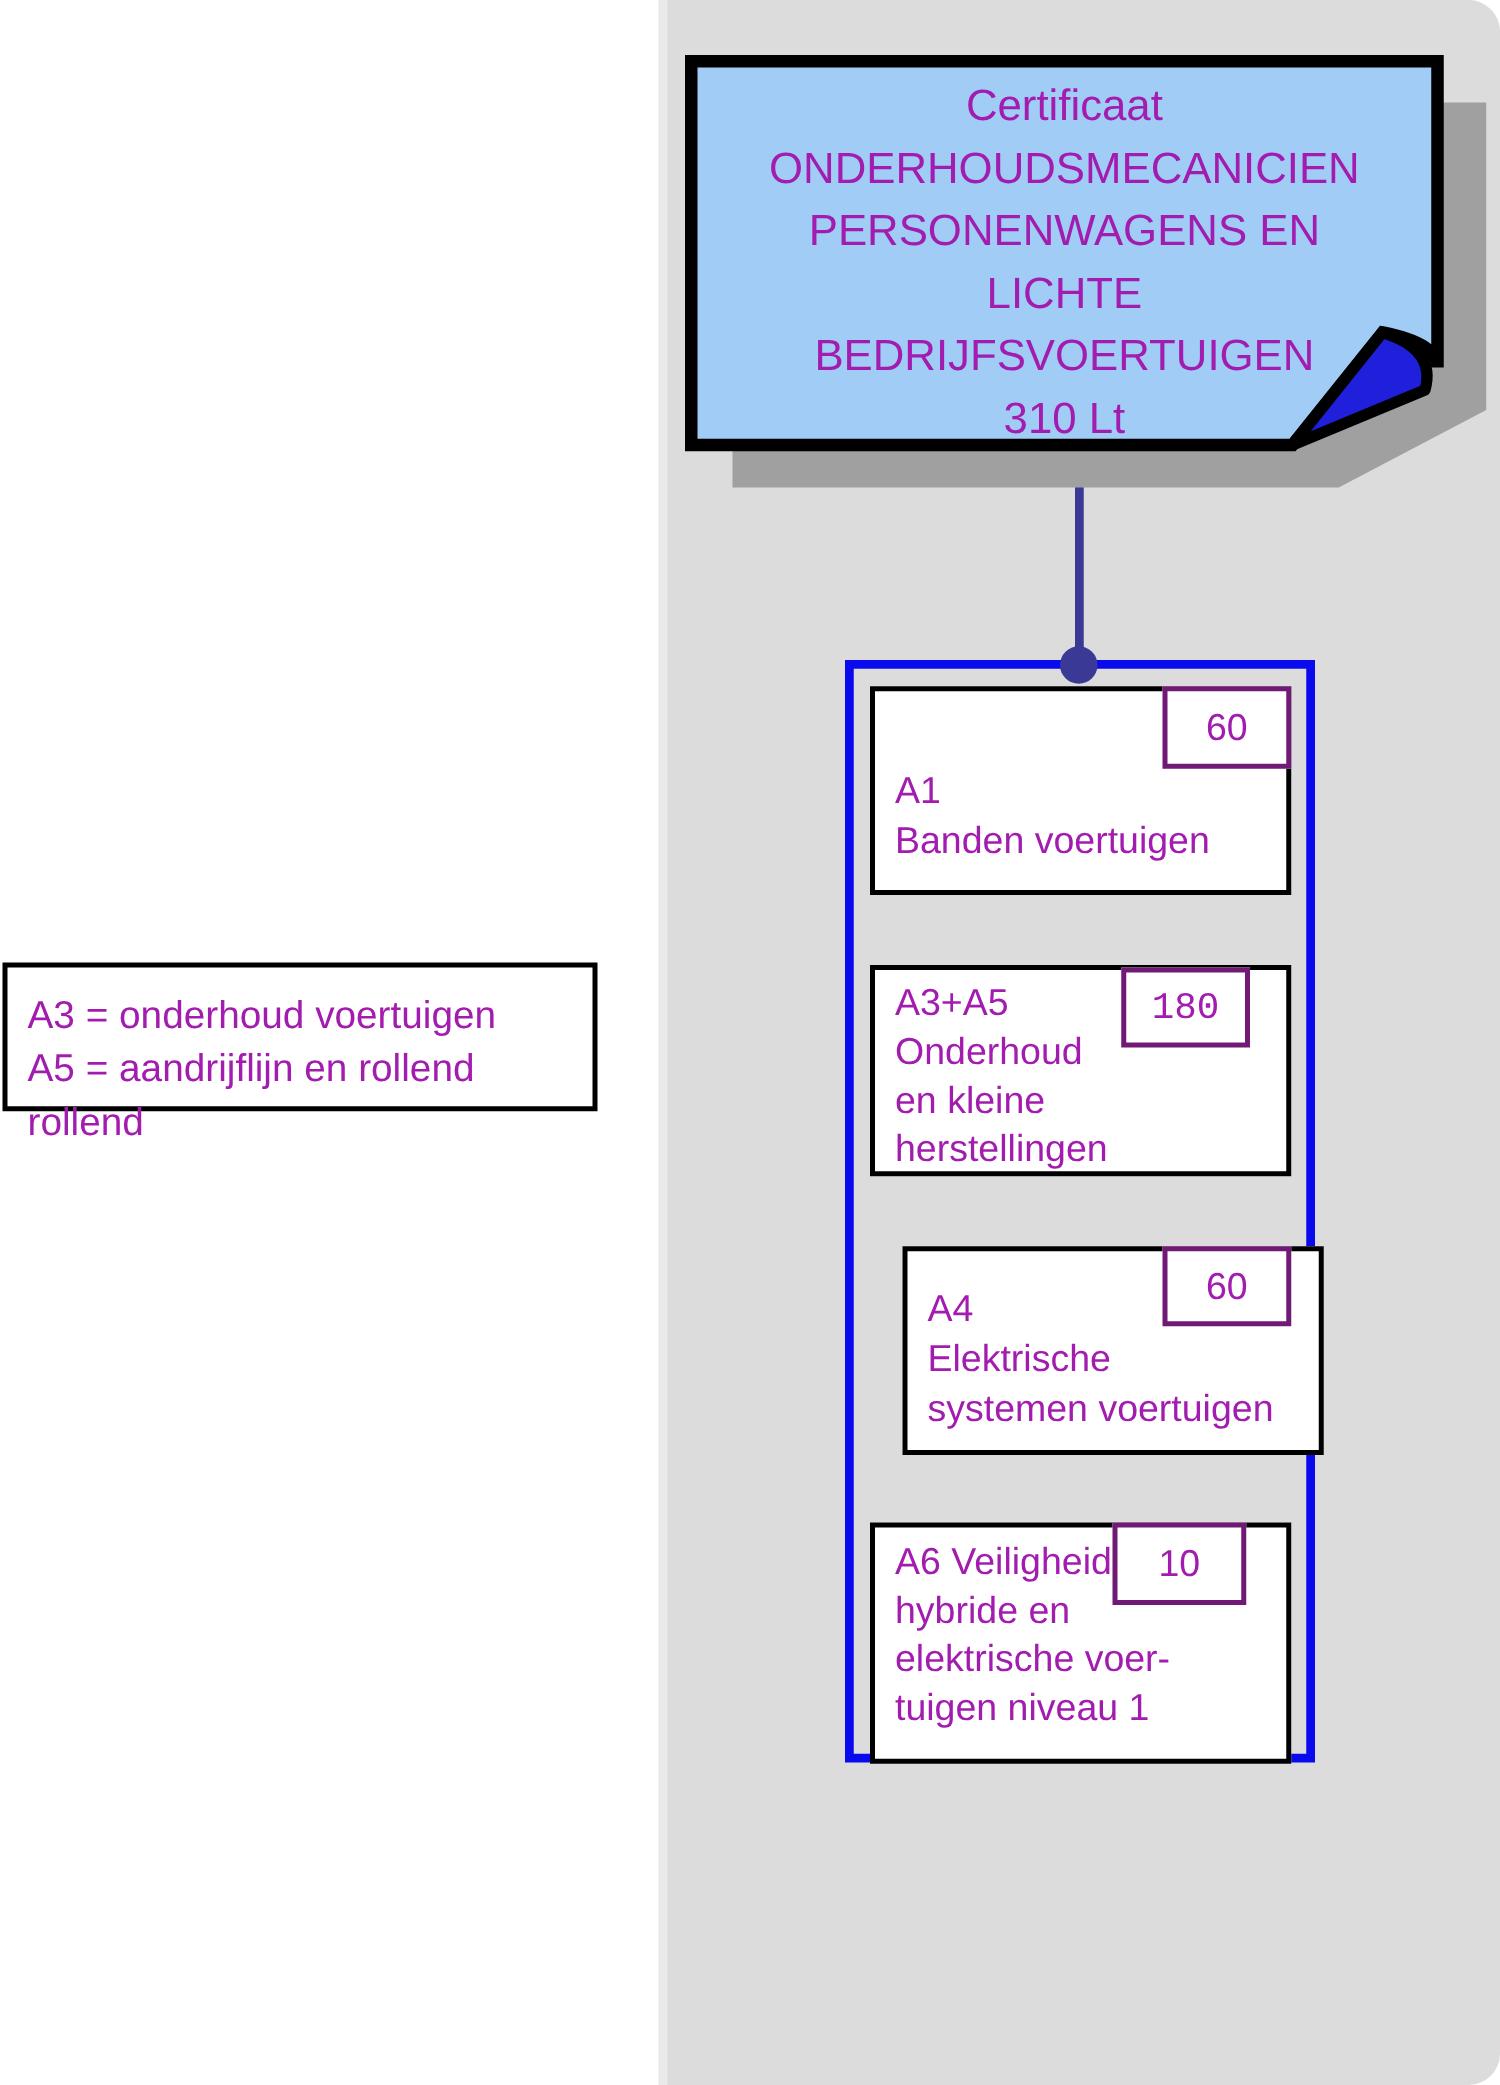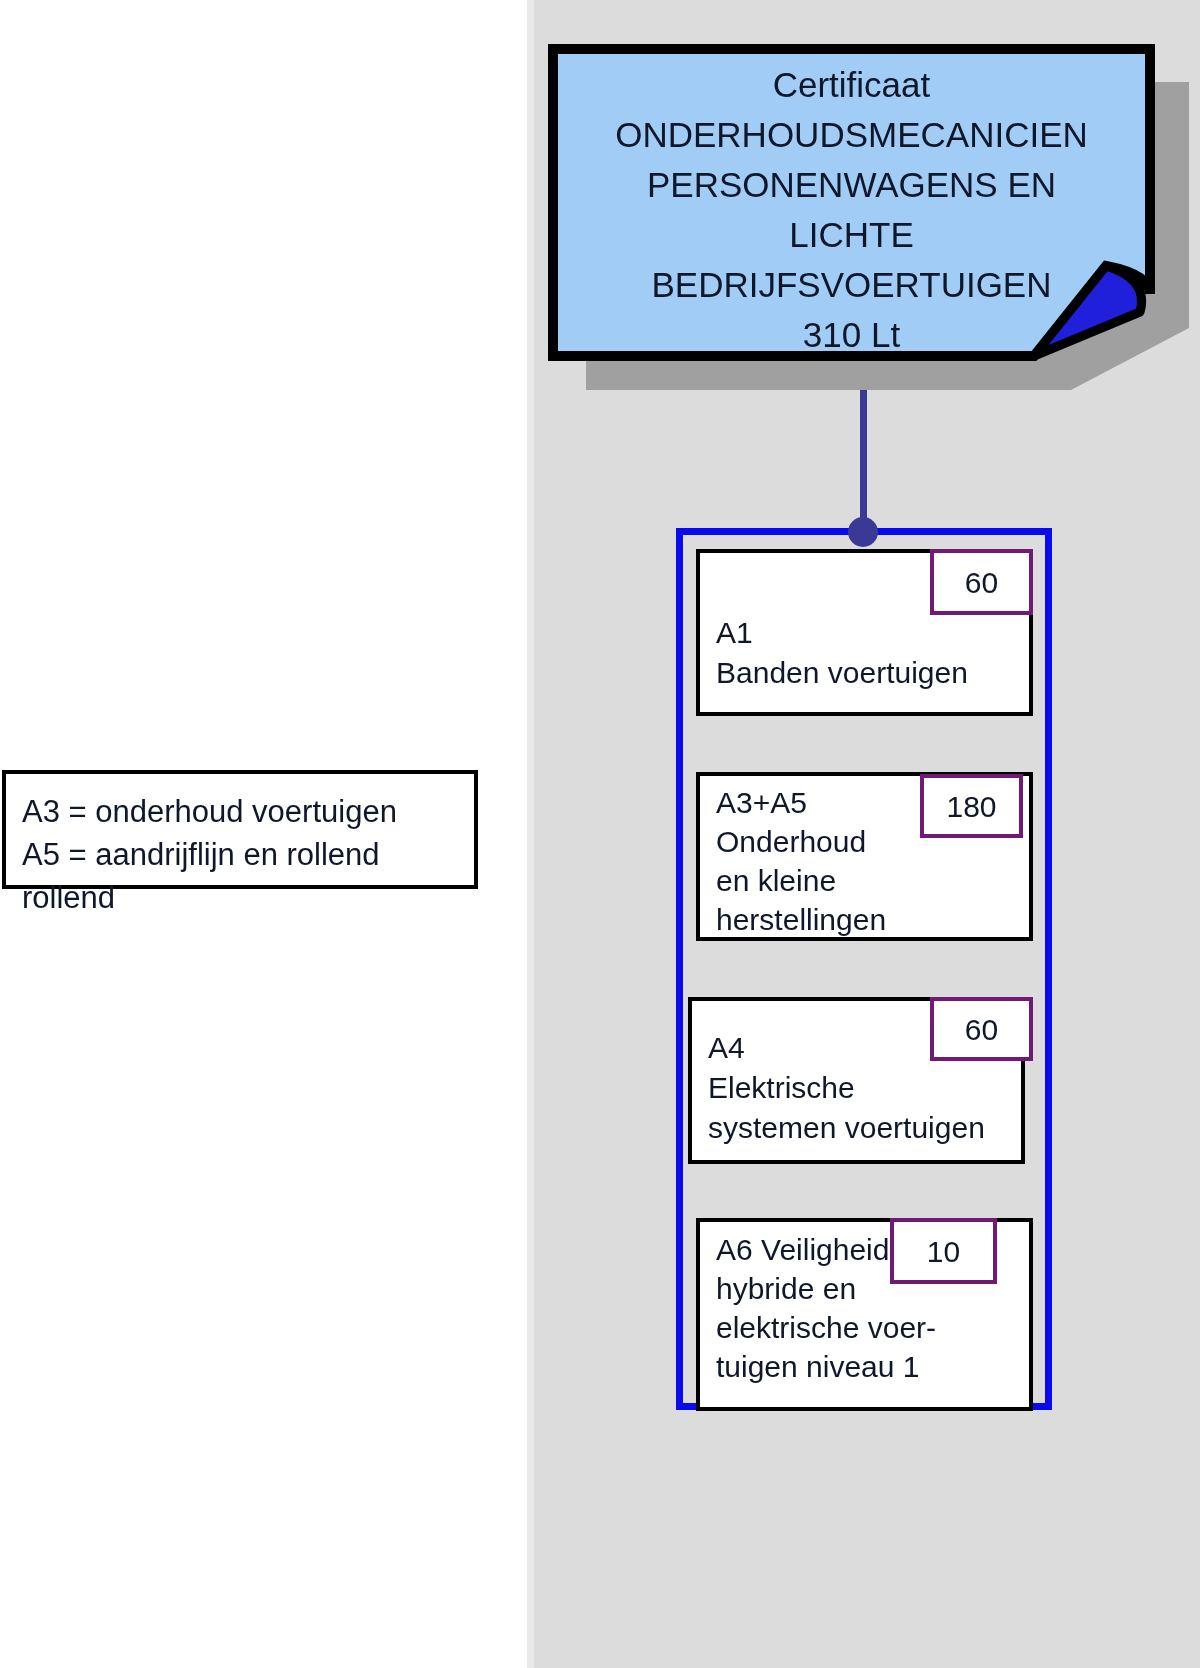--- a/index.html
+++ b/index.html
@@ -1,20 +1,21 @@
 <!DOCTYPE html>
 <html><head>
 <meta charset="utf-8">
 <style>
   html,body{margin:0;padding:0;background:#ffffff;}
   .page{
     position:relative;width:1200px;height:1668px;overflow:hidden;
     background:#ffffff;
     font-family:"Liberation Sans","DejaVu Sans",sans-serif;
-    color:#0f172a;
+    color:#a21caf;
+    border-radius:25px;
   }
   .panel{
     position:absolute;left:527px;top:0;width:673px;height:1668px;
     background:#dcdcdc;border-left:7px solid #eaeaea;box-sizing:border-box;
     z-index:0;
   }
   
   .cert-svg{position:absolute;left:548px;top:44px;width:650px;height:365px;z-index:2;}
   .cert-text{
     position:absolute;left:548px;top:60px;width:607px;z-index:3;
@@ -29,29 +30,29 @@
     border:7px solid #0a0aef;box-sizing:border-box;background:transparent;z-index:2;
   }
   
   .module{
     position:absolute;background:#ffffff;border:4px solid #000;box-sizing:border-box;
     font-size:30px;z-index:3;
   }
   .module .line{white-space:nowrap;}
   .m-a1{left:696px;top:549px;width:337px;height:167px;padding:60px 0 0 16px;line-height:40px;}
   .m-a3{left:696px;top:772px;width:337px;height:169px;padding:7px 0 0 16px;line-height:39px;}
-  .m-a4{left:688px;top:997px;width:337px;height:167px;padding:27px 0 0 16px;line-height:40px;}
+  .m-a4{left:722px;top:997px;width:337px;height:167px;padding:27px 0 0 16px;line-height:40px;}
   .m-a6{left:696px;top:1218px;width:337px;height:193px;padding:8px 0 0 16px;line-height:39px;}
   
   .badge{
     position:absolute;background:#ffffff;border:4px solid #701a75;box-sizing:border-box;
     font-size:30px;text-align:center;z-index:4;
   }
   .b-a1{left:930px;top:549px;width:103px;height:66px;line-height:60px;}
-  .b-a3{left:920px;top:774px;width:103px;height:64px;line-height:58px;}
+  .b-a3{left:897px;top:774px;width:103px;height:64px;line-height:58px;font-family:Liberation Mono, monospace;}
   .b-a4{left:930px;top:997px;width:103px;height:64px;line-height:58px;}
   .b-a6{left:890px;top:1218px;width:107px;height:66px;line-height:60px;}
   
   .legend{
     position:absolute;left:2px;top:770px;width:476px;height:119px;
     background:#ffffff;border:4px solid #000;box-sizing:border-box;
     padding:16px 0 0 16px;font-size:31px;line-height:43px;z-index:2;
   }
   .legend .line{white-space:nowrap;}
 </style>

